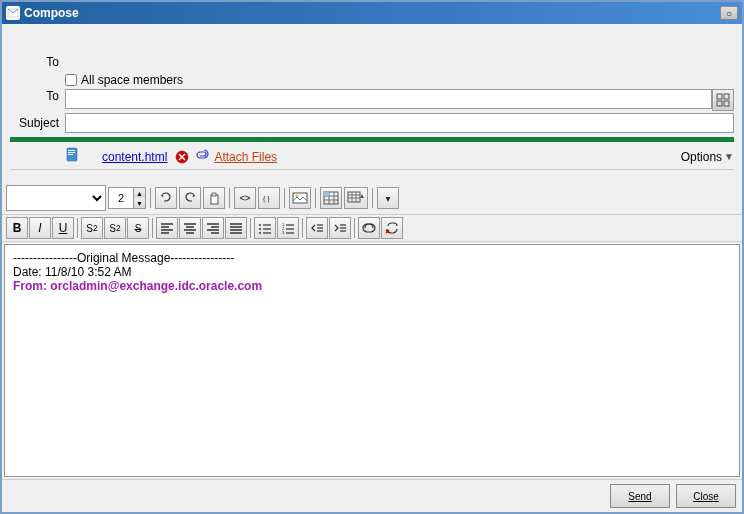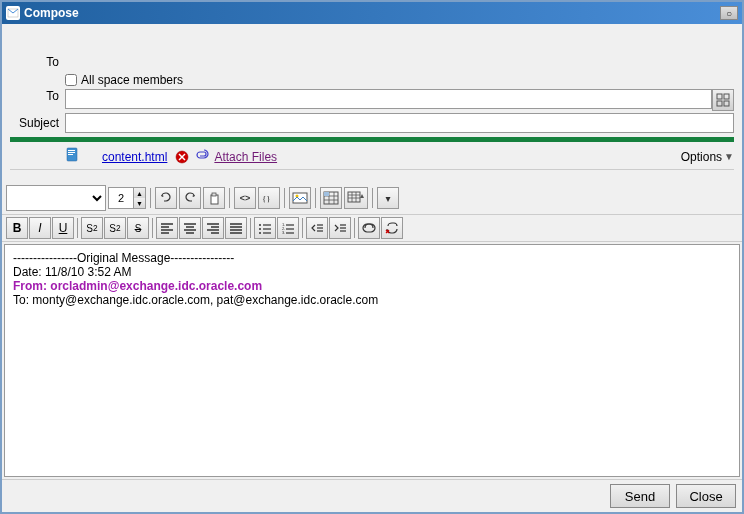--- a/index.html
+++ b/index.html
@@ -28,21 +28,21 @@
 
     
     .subject-row { display: flex; align-items: center; border-bottom: 5px solid #15803d; padding-bottom: 4px; }
 
     
     .attach-row { display: flex; align-items: center; padding: 3px 0; border-bottom: 1px solid #ccc; }
     .attach-label { display: flex; align-items: center; gap: 21px; margin-right: 8px; cursor: pointer; }
     .attach-label-text { font-size: 12px; color: #0000cc; text-decoration: underline; }
     .attach-remove { width: 14px; height: 14px; display: flex; align-items: center; justify-content: center; cursor: pointer; color: red; font-weight: bold; font-size: 14px; }
     .attach-files-btn { display: flex; align-items: center; gap: 3px; cursor: pointer; }
-    .attach-files-text { font-size: 12px; color: #701a75; text-decoration: underline; }
+    .attach-files-text { font-size: 12px; color: #c2410c; text-decoration: underline; }
     .options-area { margin-left: auto; display: flex; align-items: center; gap: 2px; cursor: pointer; }
     .options-text { font-size: 12px; }
     .options-arrow { font-size: 10px; color: #555; }
 
     
     .toolbar-row { display: flex; align-items: center; padding: 3px 4px; gap: 2px; background: #f0f0f0; border-bottom: 1px solid #ccc; flex-wrap: wrap; flex-shrink: 0; }
     .tb-sep { width: 1px; height: 20px; background: #999; margin: 0 2px; }
     .tb-btn { min-width: 22px; height: 22px; background: linear-gradient(to bottom, #f8f8f8, #e0e0e0); border: 1px solid #999; display: flex; align-items: center; justify-content: center; cursor: pointer; font-size: 11px; color: #333; padding: 0 2px; }
     .font-select { width: 100px; height: 22px; border: 1px solid #999; background: white; font-size: 14px; padding: 12px 2px; }
     .font-size-wrap { display: flex; align-items: center; border: 1px solid #999; height: 22px; background: white; }
@@ -57,21 +57,21 @@
     .fmt-btn-bold { font-weight: bold; }
     .fmt-btn-italic { font-style: italic; }
     .fmt-btn-underline { text-decoration: underline; }
 
     
     .editor-area { flex: 1; background: white; border: 1px solid #999; margin: 0; padding: 6px 8px; overflow-y: auto; font-size: 12px; font-family: Tahoma, Arial, sans-serif; }
     .editor-wrapper { flex: 1; padding: 2px; overflow: hidden; display: flex; flex-direction: column; }
 
     
     .bottom-bar { display: flex; justify-content: flex-end; align-items: center; padding: 4px 6px; gap: 6px; background: #f0f0f0; border-top: 1px solid #ccc; flex-shrink: 0; }
-    .bottom-btn { min-width: 60px; height: 24px; background: linear-gradient(to bottom, #f0f0f0, #d8d8d8); border: 1px solid #888; cursor: pointer; font-size: 13px; font-family: Tahoma, Arial, sans-serif; }
+    .bottom-btn { min-width: 60px; height: 24px; background: linear-gradient(to bottom, #f0f0f0, #d8d8d8); border: 1px solid #888; cursor: pointer; font-size: 10px; font-family: Tahoma, Arial, sans-serif; text-decoration: underline; }
   </style>
 </head>
 <body>
 
 <div class="window">
 
   <div class="title-bar">
     <div class="title-bar-icon">
       <svg viewBox="0 0 12 12" fill="none">
         <rect x="1" y="2" width="10" height="8" fill="#fff" stroke="#aaa" stroke-width="0.5"></rect>
@@ -316,21 +316,20 @@
           <line x1="5" y1="12" x2="2" y2="9" stroke="#cc0000" stroke-width="1.2"></line>
         </svg>
     </button>
   </div>
 
   <div class="editor-wrapper">
     <div class="editor-area" contenteditable="true" style="">
       <div style="color:#000;">----------------Original Message----------------</div>
       <div style="color:#000;">Date: 11/8/10 3:52 AM</div>
       <div style="color:#a21caf;font-weight:bold;">From: orcladmin@exchange.idc.oracle.com</div>
-      <div style="color:#000;">To: monty@exchange.idc.oracle.com, pat@exchange.idc.oracle.com</div>
     </div>
   </div>
 
   <div class="bottom-bar">
     <button class="bottom-btn">Send</button>
     <button class="bottom-btn">Close</button>
   </div>
 
 </div>
 

